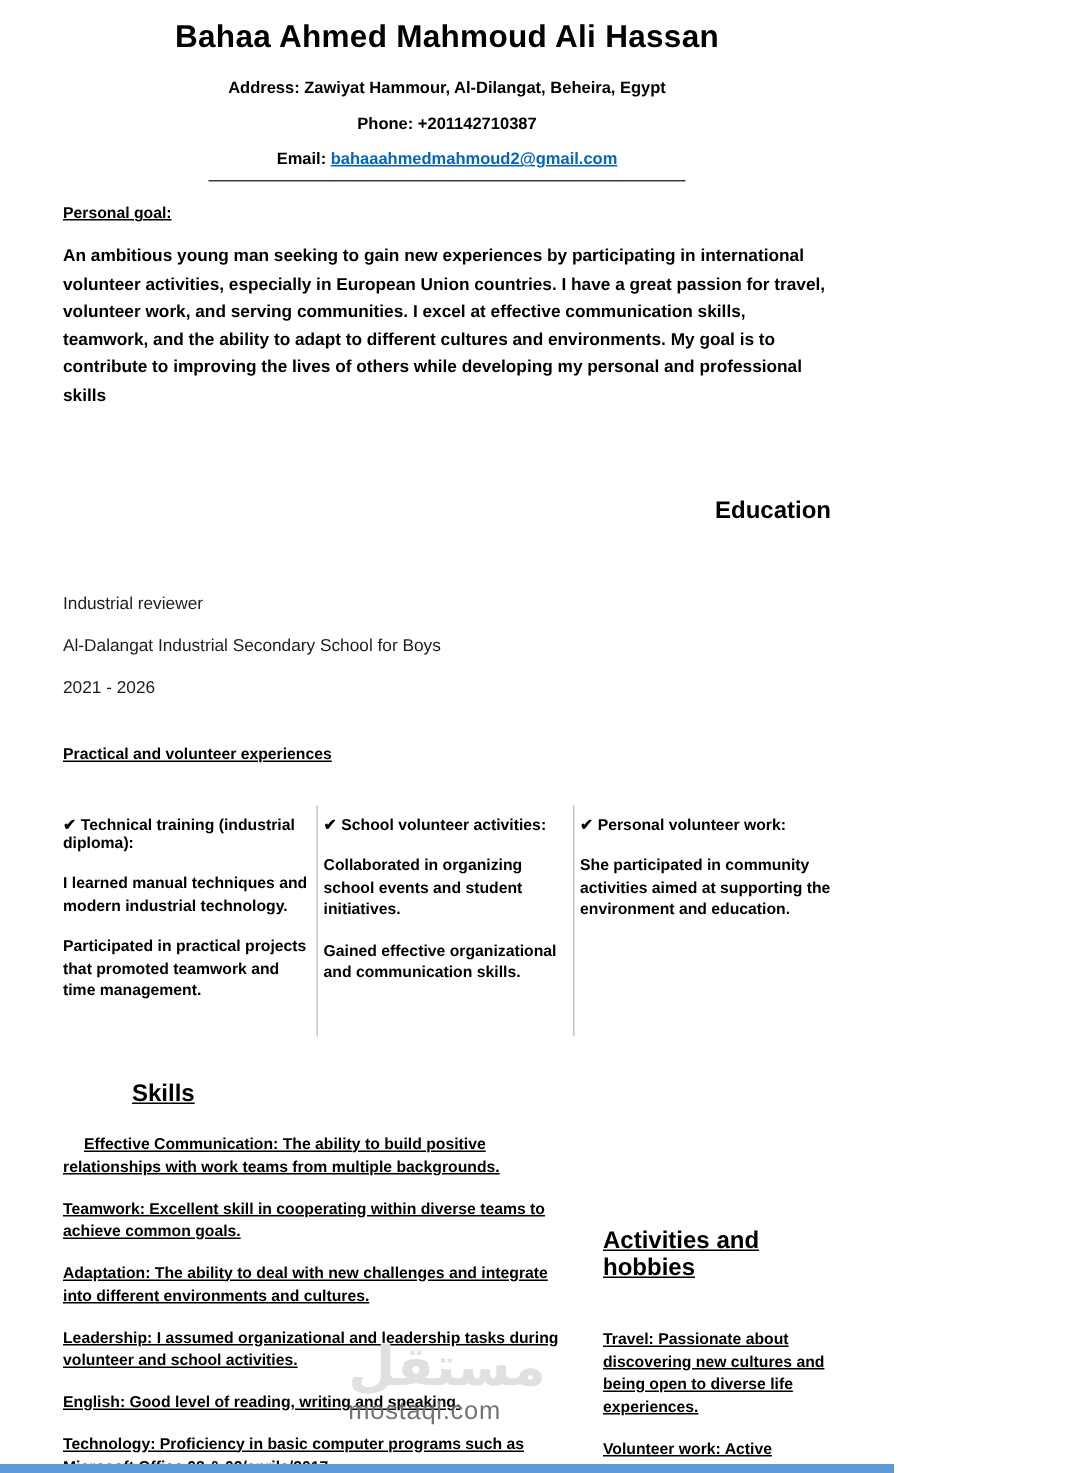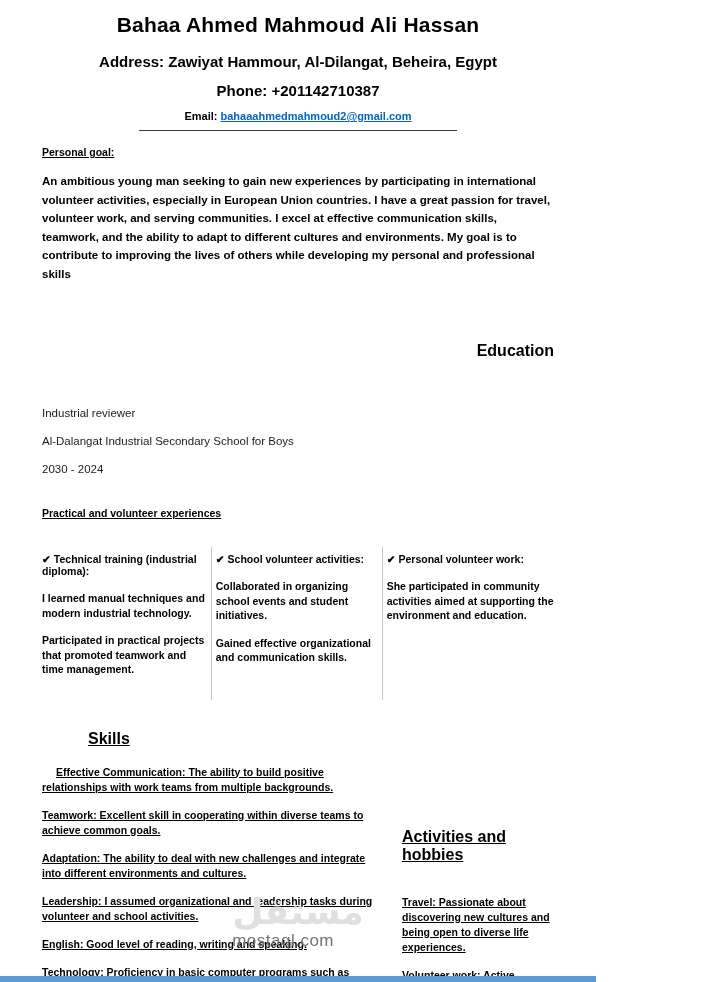--- a/index.html
+++ b/index.html
@@ -9,21 +9,21 @@
     background: #ffffff;
     color: #000000;
     position: relative;
     overflow: hidden;
   }
   .page { width: 596px; height: 982px; position: relative; background: #fff; }
 
   
   .header { text-align: center; padding-top: 13px; }
   .name { font-size: 21px; font-weight: 700; letter-spacing: 0.2px; margin-bottom: 16px; }
-  .hline { font-size: 15px; font-weight: 700; margin-bottom: 12px; }
+  .hline { font-size: 11px; font-weight: 700; margin-bottom: 12px; }
   .hline.phone { margin-bottom: 11px; }
   .email-line { font-size: 11px; font-weight: 700; margin-bottom: 8px; }
   .email-line a { color: #0563c1; text-decoration: underline; cursor: pointer; }
   .header-rule { width: 318px; margin: 8px auto 0 auto; border-bottom: 1.2px solid #3a3a3a; height: 1px; }
 
   
   .body-col { margin-left: 42px; margin-right: 42px; }
   .small-heading {
     font-size: 10.5px; font-weight: 700; text-decoration: underline;
   }
@@ -91,21 +91,21 @@
 
   <div class="goal body-col">
     <h3 class="small-heading">Personal goal:</h3>
     <p class="goal-text">An ambitious young man seeking to gain new experiences by participating in international volunteer activities, especially in European Union countries. I have a great passion for travel, volunteer work, and serving communities. I excel at effective communication skills, teamwork, and the ability to adapt to different cultures and environments. My goal is to contribute to improving the lives of others while developing my personal and professional skills</p>
   </div>
 
   <div class="education body-col">
     <h2 class="big-heading">Education</h2>
     <p class="edu-line">Industrial reviewer</p>
     <p class="edu-line">Al-Dalangat Industrial Secondary School for Boys</p>
-    <p class="edu-line">2030 - 2024</p>
+    <p class="edu-line">2021 - 2026</p>
   </div>
 
   <div class="experiences body-col">
     <h3 class="small-heading">Practical and volunteer experiences</h3>
     <div class="exp-cols">
 
       <div class="exp-col c1">
         <p class="exp-title"><span class="check">✔</span><span>Technical training (industrial diploma):</span></p>
         <p class="exp-item">I learned manual techniques and modern industrial technology.</p>
         <p class="exp-item">Participated in practical projects that promoted teamwork and time management.</p>

